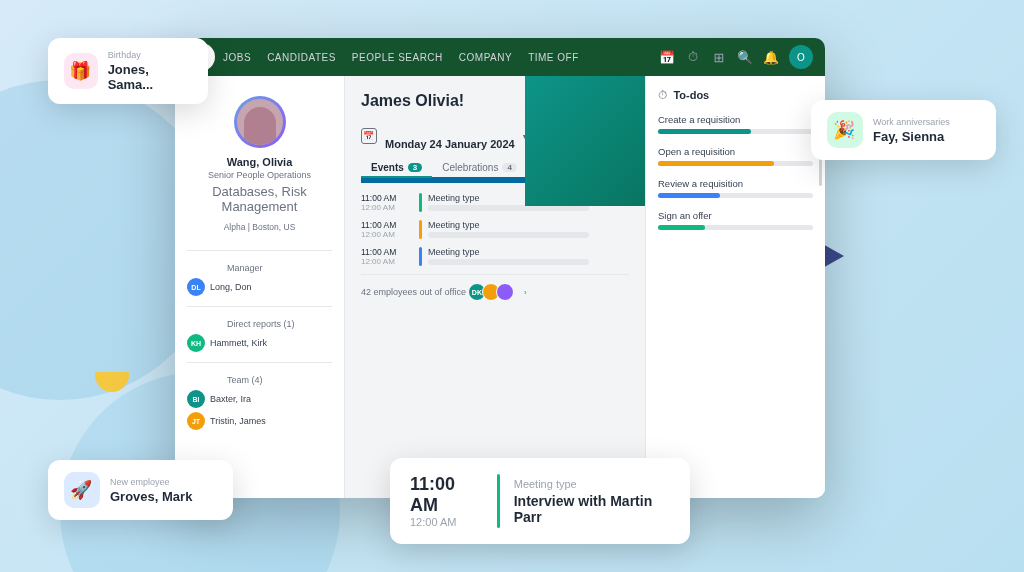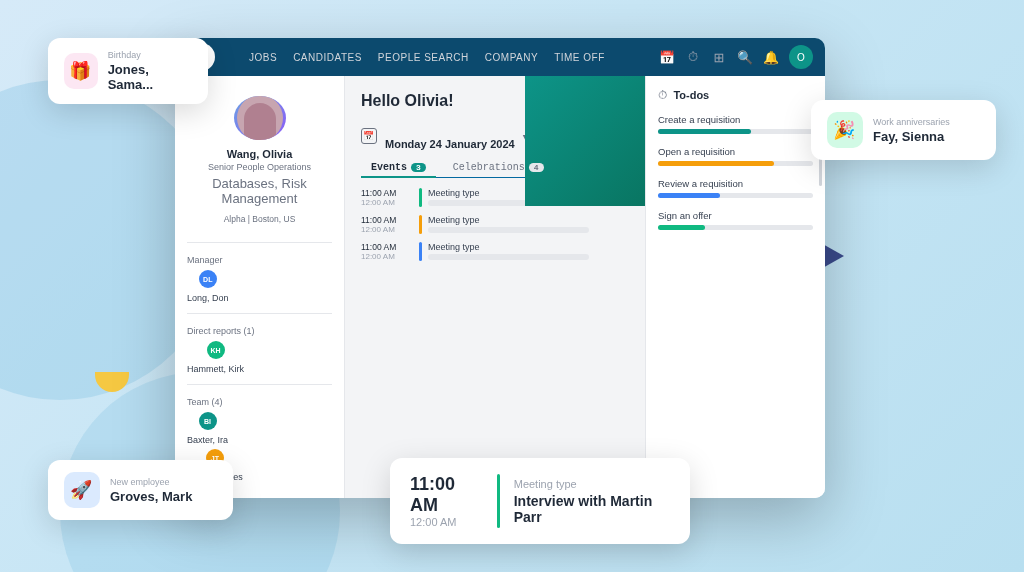--- a/index.html
+++ b/index.html
@@ -61,26 +61,26 @@
       position: absolute;
       top: 38px; left: 175px;
       width: 650px; height: 460px;
       border-radius: 10px;
       overflow: hidden;
       box-shadow: 0 20px 60px rgba(0,0,0,0.25);
     }
 
     
     .navbar {
-      background: #0c4a6e;
+      background: #14532d;
       height: 38px;
       display: flex;
       align-items: center;
       padding: 0 12px;
-      gap: 34px;
+      gap: 8px;
     }
     .nav-logo {
       width: 28px; height: 28px;
       background: #fff;
       border-radius: 50%;
       display: flex; align-items: center; justify-content: center;
       font-weight: bold; font-size: 11px; color: #1f2937;
       flex-shrink: 0;
     }
     .nav-items {
@@ -165,25 +165,25 @@
     .profile-dept {
       font-size: 13px; color: #6b7280;
       text-align: center; margin-bottom: 8px;
     }
     .profile-location {
       font-size: 8.5px; color: #6b7280;
       text-align: center; margin-bottom: 12px;
     }
     .profile-section-title {
       font-size: 9px; color: #6b7280;
-      align-self: flex-start; margin-bottom: 5px; margin-top: 6px;
+      align-self: flex-start; margin-bottom: 5px; margin-top: 6px; margin-left: 40px;
     }
     .profile-person-row {
       display: flex; align-items: center; gap: 5px;
-      align-self: flex-start; margin-bottom: 4px; flex-direction: column;
+      align-self: flex-start; margin-bottom: 4px;
     }
     .mini-avatar {
       width: 18px; height: 18px;
       border-radius: 50%;
       display: flex; align-items: center; justify-content: center;
       font-size: 7px; color: #fff; font-weight: 600;
       flex-shrink: 0;
     }
     .mini-avatar.blue { background: #3b82f6; }
     .mini-avatar.green { background: #10b981; }
@@ -225,23 +225,22 @@
     .cal-nav-btn {
       width: 18px; height: 18px;
       border: 1px solid #d1d5db; border-radius: 3px;
       display: flex; align-items: center; justify-content: center;
       font-size: 9px; color: #6b7280; cursor: pointer;
       background: #fff;
     }
 
     
     .tabs {
-      display: flex; gap: 7px; margin-bottom: 10px;
-      border-bottom: 1px solid #0369a1;
-      font-family: Liberation Mono, monospace;
+      display: flex; gap: 0; margin-bottom: 10px;
+      border-bottom: 6px solid #0369a1;
     }
     .tab {
       padding: 4px 10px;
       font-size: 10px; color: #6b7280;
       cursor: pointer; position: relative;
       display: flex; align-items: center; gap: 4px;
     }
     .tab.active { color: #1f2937; font-weight: 600; }
     .tab.active::after {
       content: '';
@@ -469,21 +468,21 @@
         <div class="mini-avatar teal">BI</div>
         <span class="person-name">Baxter, Ira</span>
       </div>
       <div class="profile-person-row">
         <div class="mini-avatar orange">JT</div>
         <span class="person-name">Tristin, James</span>
       </div>
     </div>
 
     <div class="main-content">
-      <div class="greeting">Hello Olivia!</div>
+      <div class="greeting">James Olivia!</div>
 
       <div class="cal-header">
         <div class="cal-icon">📅</div>
         <span class="cal-date">Monday 24 January 2024</span>
         <span class="cal-chevron">▾</span>
         <div class="cal-nav">
           <div class="cal-nav-btn">←</div>
           <div class="cal-nav-btn">→</div>
         </div>
       </div>
@@ -526,20 +525,29 @@
           <div class="event-time-start">11:00 AM</div>
           <div class="event-time-end">12:00 AM</div>
         </div>
         <div class="event-bar blue"></div>
         <div class="event-details">
           <div class="event-label">Meeting type</div>
           <div class="event-placeholder"></div>
         </div>
       </div>
 
+      <div class="out-of-office">
+        <span class="ooo-text">42 employees out of office</span>
+        <div class="ooo-avatars">
+          <div class="ooo-avatar" style="background:#0d9488">DK</div>
+          <div class="ooo-avatar" style="background:#f59e0b"></div>
+          <div class="ooo-avatar" style="background:#8b5cf6"></div>
+        </div>
+        <span class="ooo-more">›</span>
+      </div>
     </div>
 
     <div class="todos-panel" style="position:relative;">
       <div class="todos-header">
         <span class="todos-icon">⏱</span>
         <span class="todos-title">To-dos</span>
       </div>
 
       <div class="todo-item">
         <div class="todo-label">Create a requisition</div>

